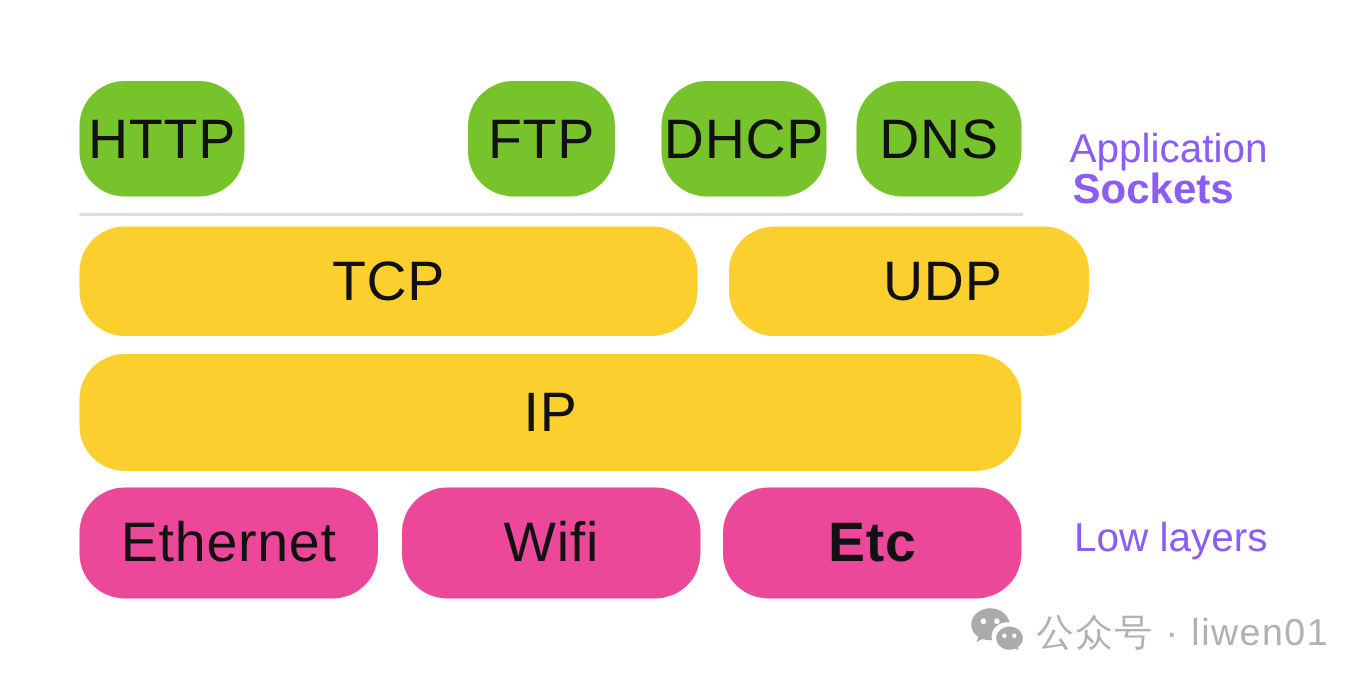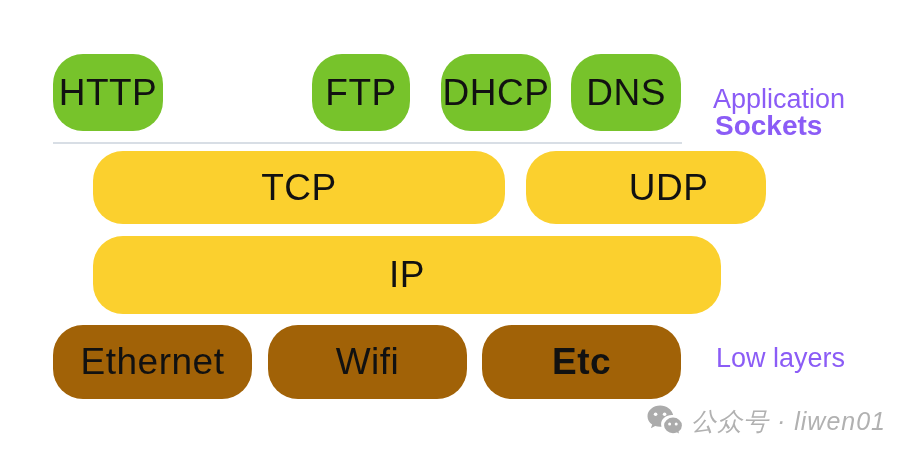--- a/index.html
+++ b/index.html
@@ -19,22 +19,22 @@
     position: absolute;
     display: flex;
     align-items: center;
     justify-content: center;
     font-size: 37px;
     color: #111111;
     letter-spacing: 0.5px;
     border-radius: 30px;
   }
   .green  { background: #77C32B; top: 54px;  height: 77px; }
-  .yellow { background: #FBD02E; margin-left: 40px; }
-  .blue   { background: #a16207; top: 325px; height: 74px; }
+  .yellow { background: #FBD02E; }
+  .blue   { background: #ec4899; top: 325px; height: 74px; }
 
   .green.b1 { left: 53px;  width: 110px; }
   .green.b2 { left: 182px; width: 110px; }
   .green.b3 { left: 312px; width: 98px; }
   .green.b4 { left: 441px; width: 110px; }
   .green.b5 { left: 571px; width: 110px; }
 
   .separator {
     position: absolute;
     left: 53px; top: 142px;
@@ -66,21 +66,20 @@
     left: 646px; top: 404px;
     display: flex;
     align-items: center;
     gap: 7px;
     color: #B1B1B1;
   }
   .watermark .wm-text {
     font-size: 25px;
     letter-spacing: 1px;
     white-space: nowrap;
-    font-style: italic;
   }
   .wm-icon { display: block; }
 </style>
 </head>
 <body>
 
 <div class="canvas">
 
   <div class="box green b1">HTTP</div>
   <div class="box green b3">FTP</div>

